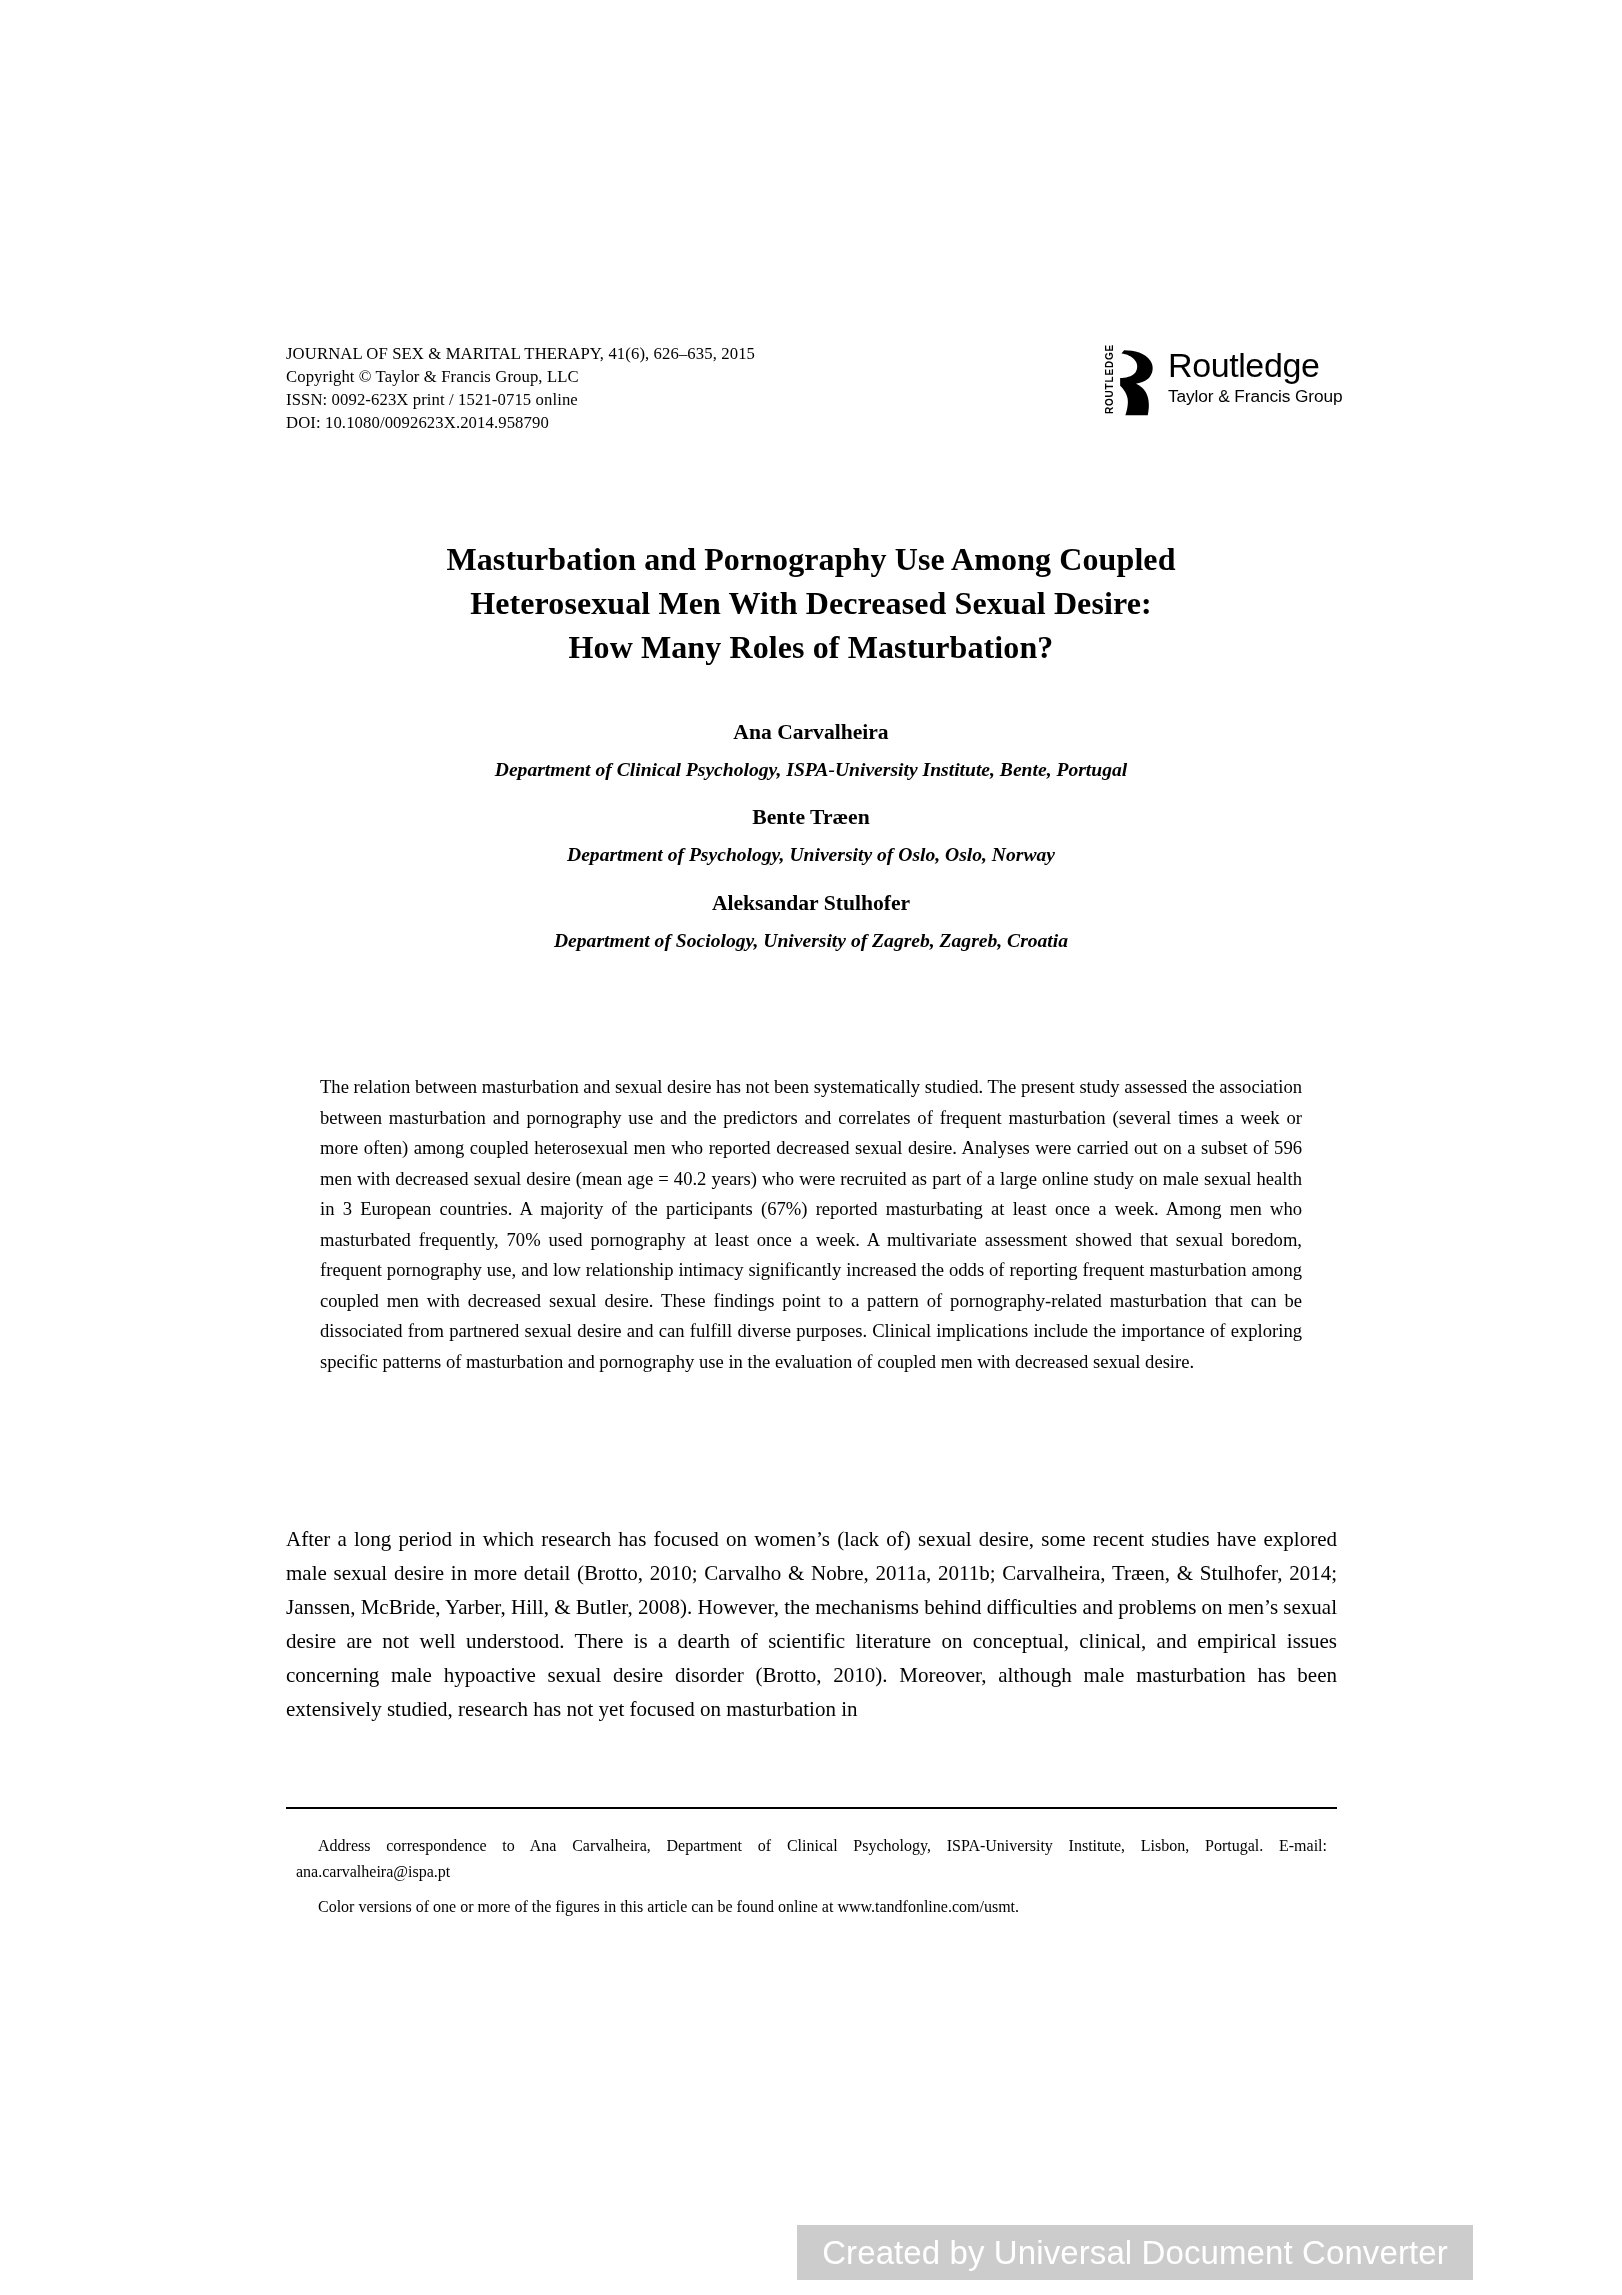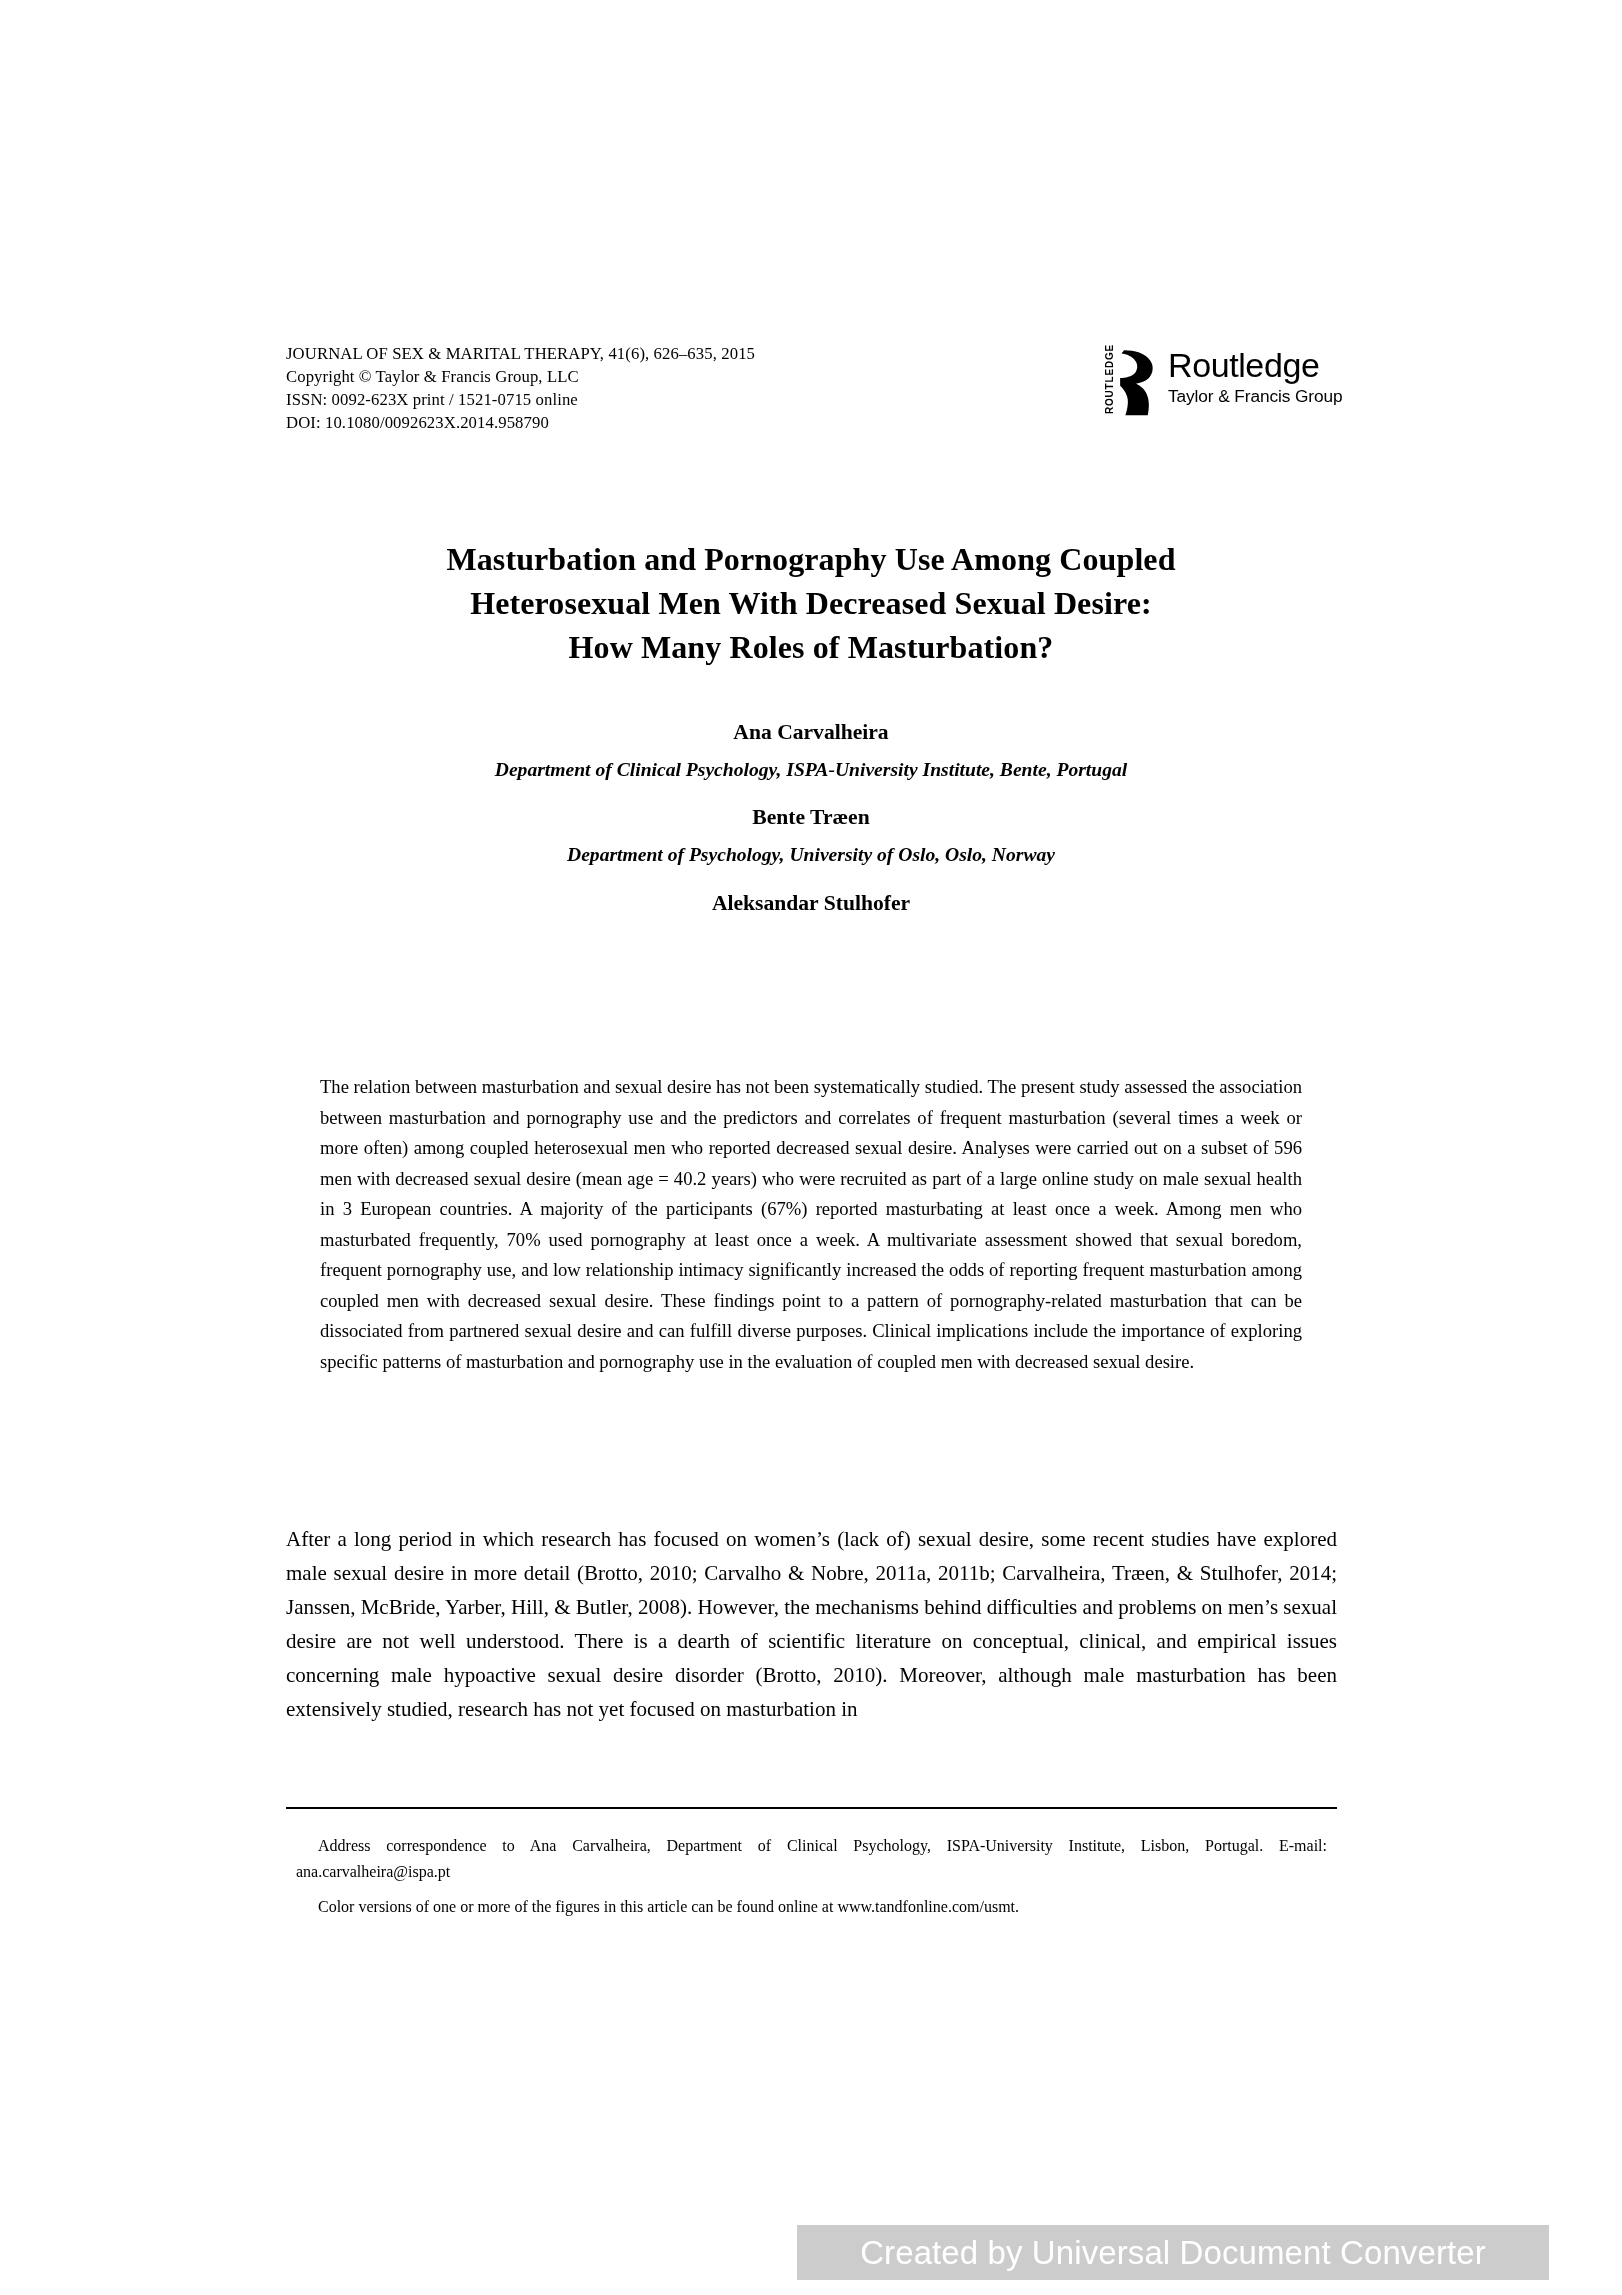--- a/index.html
+++ b/index.html
@@ -175,21 +175,21 @@
     text-align: justify;
     text-justify: inter-word;
   }
   .footnote p { margin: 10px; text-indent: 22px; }
 
   
   .watermark {
     position: absolute;
     left: 797px;
     top: 2225px;
-    width: 752px;
+    width: 676px;
     height: 55px;
     background: #cccccc;
     display: flex;
     align-items: center;
     justify-content: center;
   }
   .watermark-text {
     font-family: "Liberation Sans", sans-serif;
     font-size: 33px;
     line-height: 38px;
@@ -233,20 +233,21 @@
     <div class="author-group">
       <div class="author-name">Ana Carvalheira</div>
       <div class="author-affil">Department of Clinical Psychology, ISPA-University Institute, Bente, Portugal</div>
     </div>
     <div class="author-group">
       <div class="author-name">Bente Træen</div>
       <div class="author-affil">Department of Psychology, University of Oslo, Oslo, Norway</div>
     </div>
     <div class="author-group">
       <div class="author-name">Aleksandar Stulhofer</div>
+      <div class="author-affil">Department of Sociology, University of Zagreb, Zagreb, Croatia</div>
     </div>
   </div>
 
   <div class="abstract">The relation between masturbation and sexual desire has not been systematically studied. The present study assessed the association between masturbation and pornography use and the predictors and correlates of frequent masturbation (several times a week or more often) among coupled heterosexual men who reported decreased sexual desire. Analyses were carried out on a subset of 596 men with decreased sexual desire (mean age = 40.2 years) who were recruited as part of a large online study on male sexual health in 3 European countries. A majority of the participants (67%) reported masturbating at least once a week. Among men who masturbated frequently, 70% used pornography at least once a week. A multivariate assessment showed that sexual boredom, frequent pornography use, and low relationship intimacy significantly increased the odds of reporting frequent masturbation among coupled men with decreased sexual desire. These findings point to a pattern of pornography-related masturbation that can be dissociated from partnered sexual desire and can fulfill diverse purposes. Clinical implications include the importance of exploring specific patterns of masturbation and pornography use in the evaluation of coupled men with decreased sexual desire.</div>
 
   <div class="body-text">After a long period in which research has focused on women’s (lack of) sexual desire, some recent studies have explored male sexual desire in more detail (Brotto, 2010; Carvalho &amp; Nobre, 2011a, 2011b; Carvalheira, Træen, &amp; Stulhofer, 2014; Janssen, McBride, Yarber, Hill, &amp; Butler, 2008). However, the mechanisms behind difficulties and problems on men’s sexual desire are not well understood. There is a dearth of scientific literature on conceptual, clinical, and empirical issues concerning male hypoactive sexual desire disorder (Brotto, 2010). Moreover, although male masturbation has been extensively studied, research has not yet focused on masturbation in</div>
 
   <div class="footnote-rule"></div>
   <div class="footnote">
     <p>Address correspondence to Ana Carvalheira, Department of Clinical Psychology, ISPA-University Institute, Lisbon, Portugal. E-mail: ana.carvalheira@ispa.pt</p>

